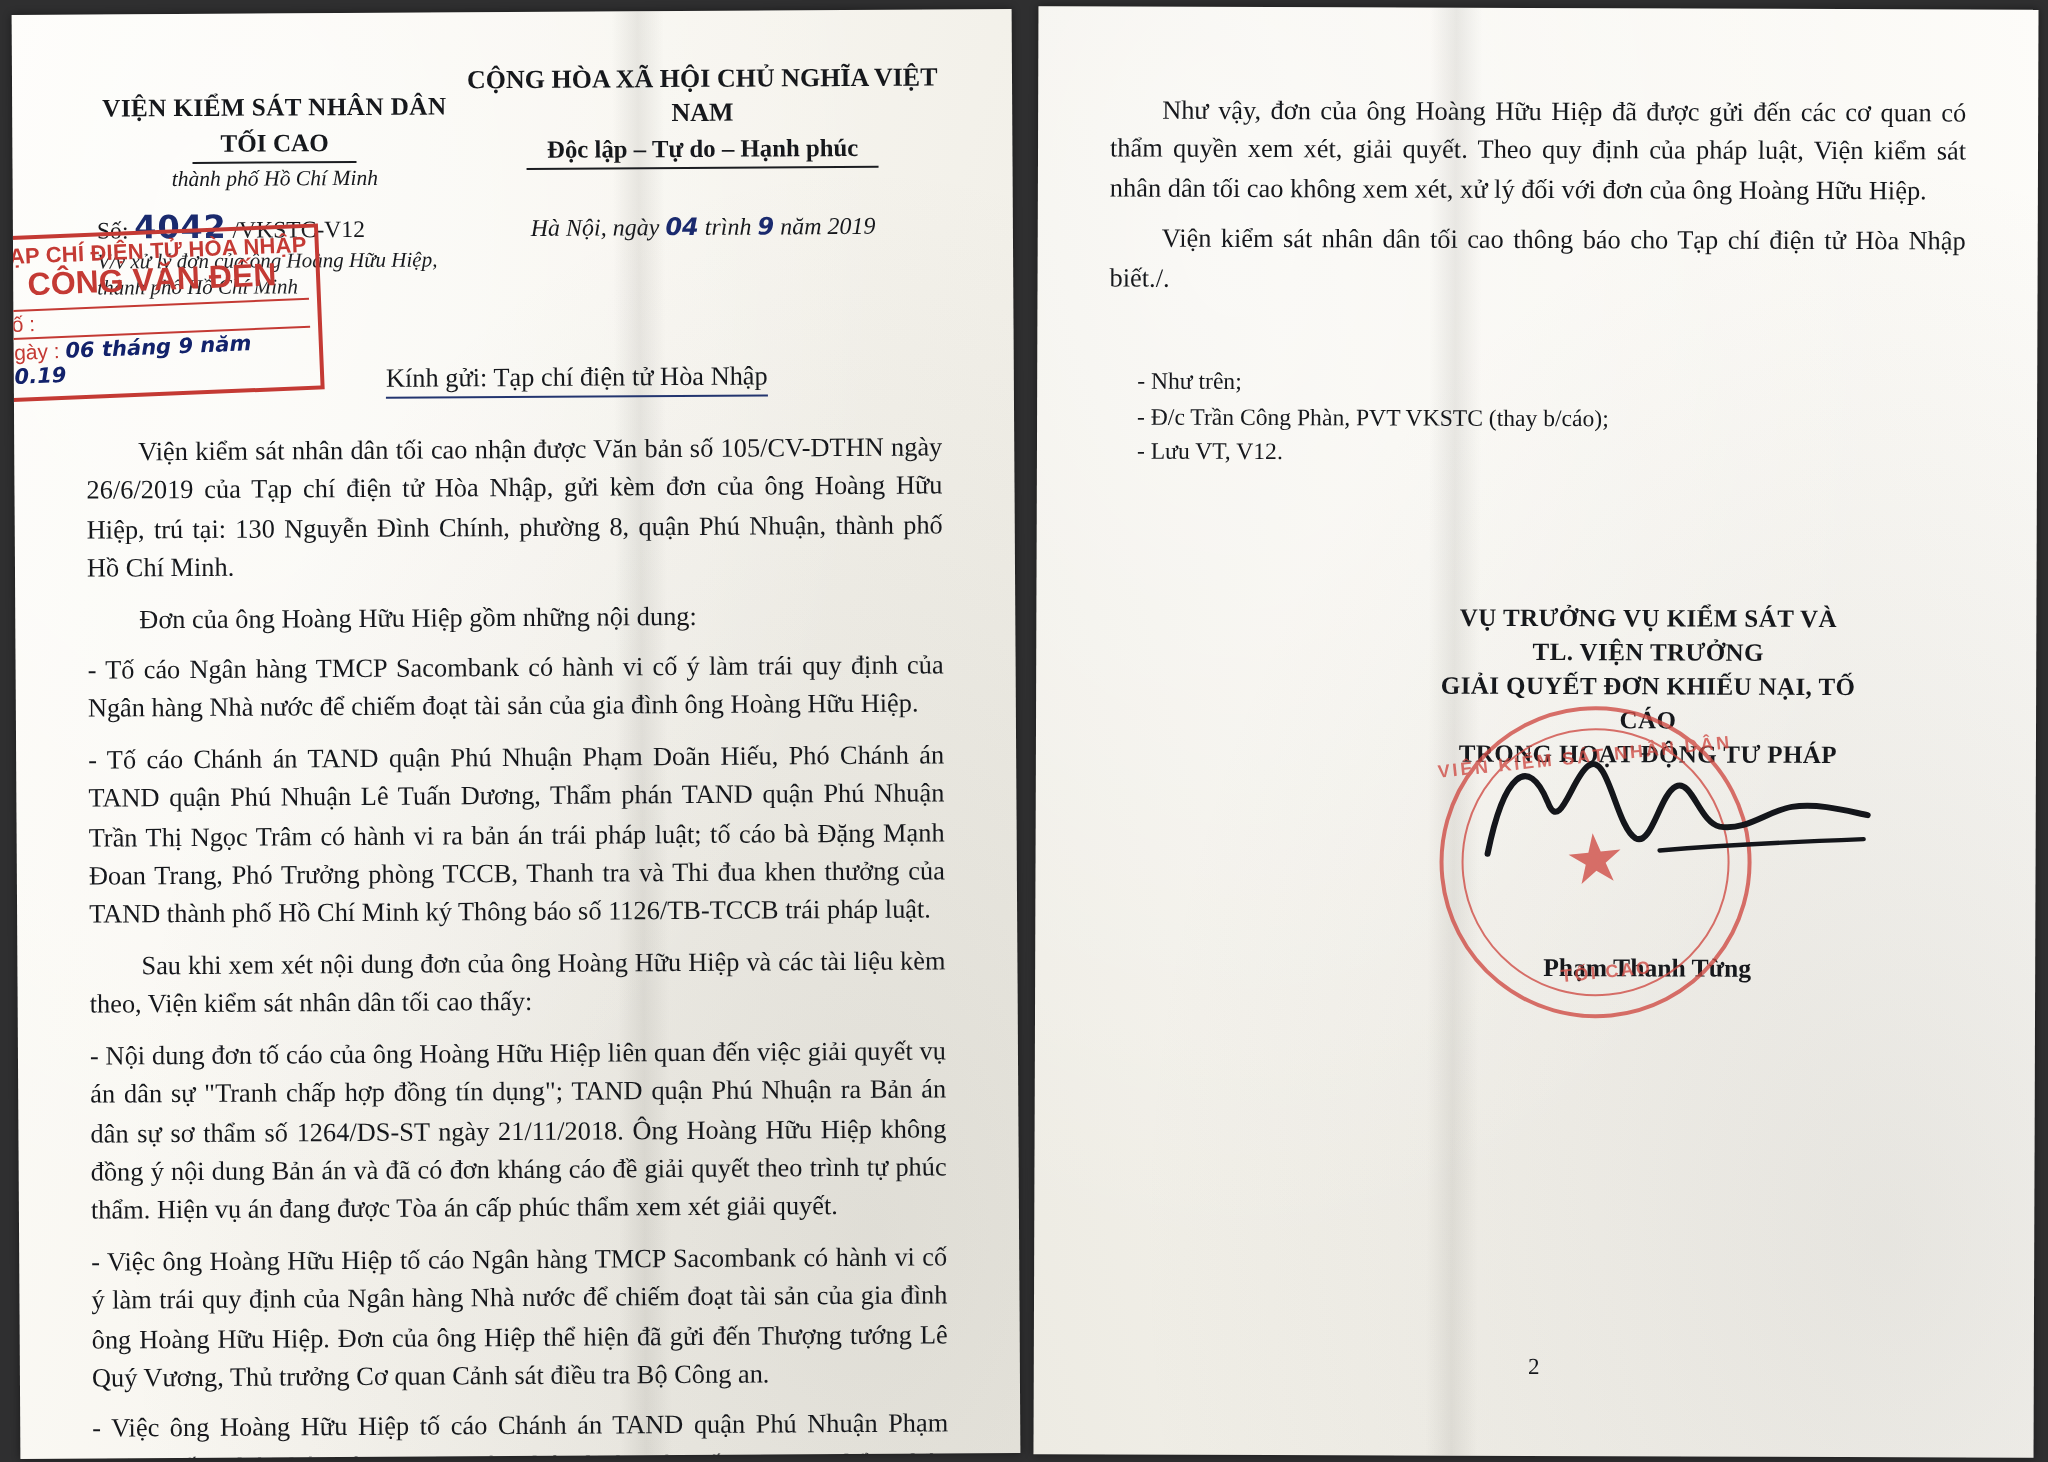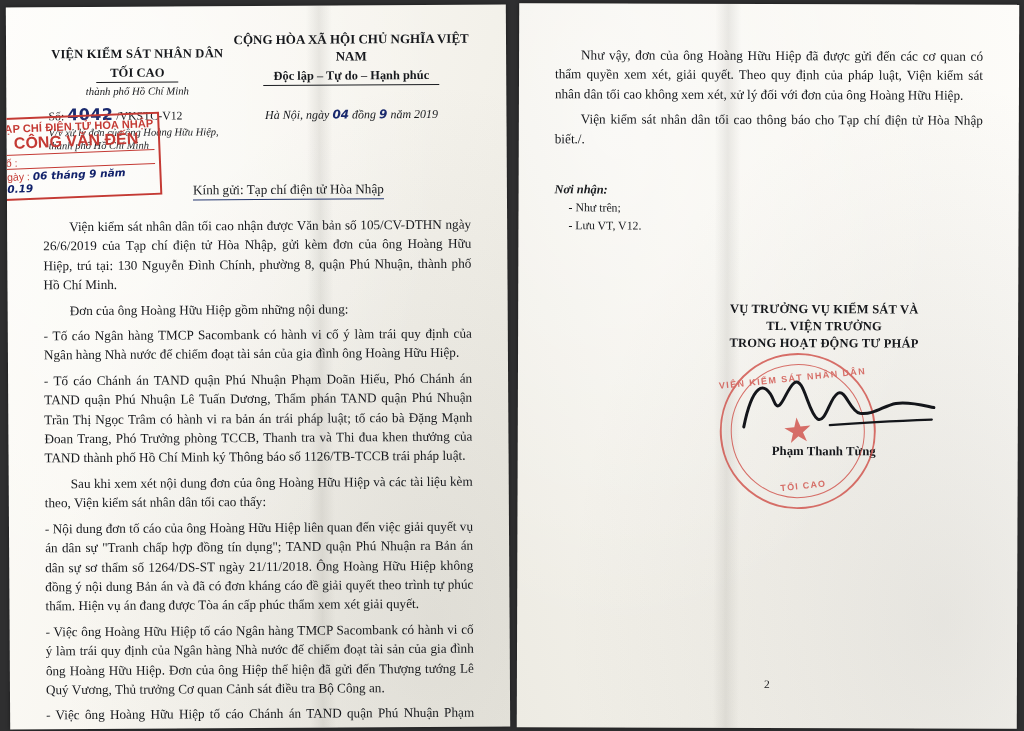--- a/index.html
+++ b/index.html
@@ -333,21 +333,21 @@
             <div>thành phố Hồ Chí Minh</div>
           </div>
         </div>
 
         <div class="hdr-right">
           <div class="nation">CỘNG HÒA XÃ HỘI CHỦ NGHĨA VIỆT NAM</div>
           <div class="motto">Độc lập – Tự do – Hạnh phúc</div>
           <div class="datesite">
             <span>Hà Nội, ngày</span>
             <span class="hw">04</span>
-            <span>đồng</span>
+            <span>trình</span>
             <span class="hw">9</span>
             <span>năm 2019</span>
           </div>
         </div>
       </div>
 
       <div class="stamp-arrival">
         <div class="s1">TẠP CHÍ ĐIỆN TỬ HÒA NHẬP</div>
         <div class="s2">CÔNG VĂN ĐẾN</div>
         <div class="s3">
@@ -384,30 +384,31 @@
 
     <div class="inner txt">
       <div class="rp-body">
         <p class="body-txt indent">Như vậy, đơn của ông Hoàng Hữu Hiệp đã được gửi đến các cơ quan có thẩm quyền xem xét, giải quyết. Theo quy định của pháp luật, Viện kiểm sát nhân dân tối cao không xem xét, xử lý đối với đơn của ông Hoàng Hữu Hiệp.</p>
         <p class="body-txt indent">Viện kiểm sát nhân dân tối cao thông báo cho Tạp chí điện tử Hòa Nhập biết./.</p>
       </div>
 
       <div style="position:relative; margin-top:34px;">
 
         <div style="width:250px;">
-          <div class="recv-title">Nơi nhận:</div>
           <div class="recv-list">
             <div>- Như trên;</div>
+            <div>- Đ/c Trần Công Phàn, PVT VKSTC (thay b/cáo);</div>
             <div>- Lưu VT, V12.</div>
           </div>
         </div>
 
         <div class="sign-block">
           <div class="l">VỤ TRƯỞNG VỤ KIỂM SÁT VÀ</div>
           <div class="l">TL. VIỆN TRƯỞNG</div>
+          <div class="l">GIẢI QUYẾT ĐƠN KHIẾU NẠI, TỐ CÁO</div>
           <div class="l">TRONG HOẠT ĐỘNG TƯ PHÁP</div>
 
           <div class="round-stamp">
             <div class="round-text">VIỆN KIỂM SÁT NHÂN DÂN</div>
             <div class="round-star">★</div>
             <div class="round-text-bottom">TỐI CAO</div>
           </div>
 
           <svg class="signature-svg" width="205" height="72" viewBox="0 0 205 72">
             <path d="M10 60 C18 20, 30 10, 40 34 C46 50, 52 22, 60 16 C70 8, 74 46, 84 52 C92 56, 96 30, 104 26 C112 22, 116 44, 126 46 C140 48, 150 38, 162 36 C176 34, 190 38, 200 40" fill="none" stroke="#14161b" stroke-width="3" stroke-linecap="round"></path>

